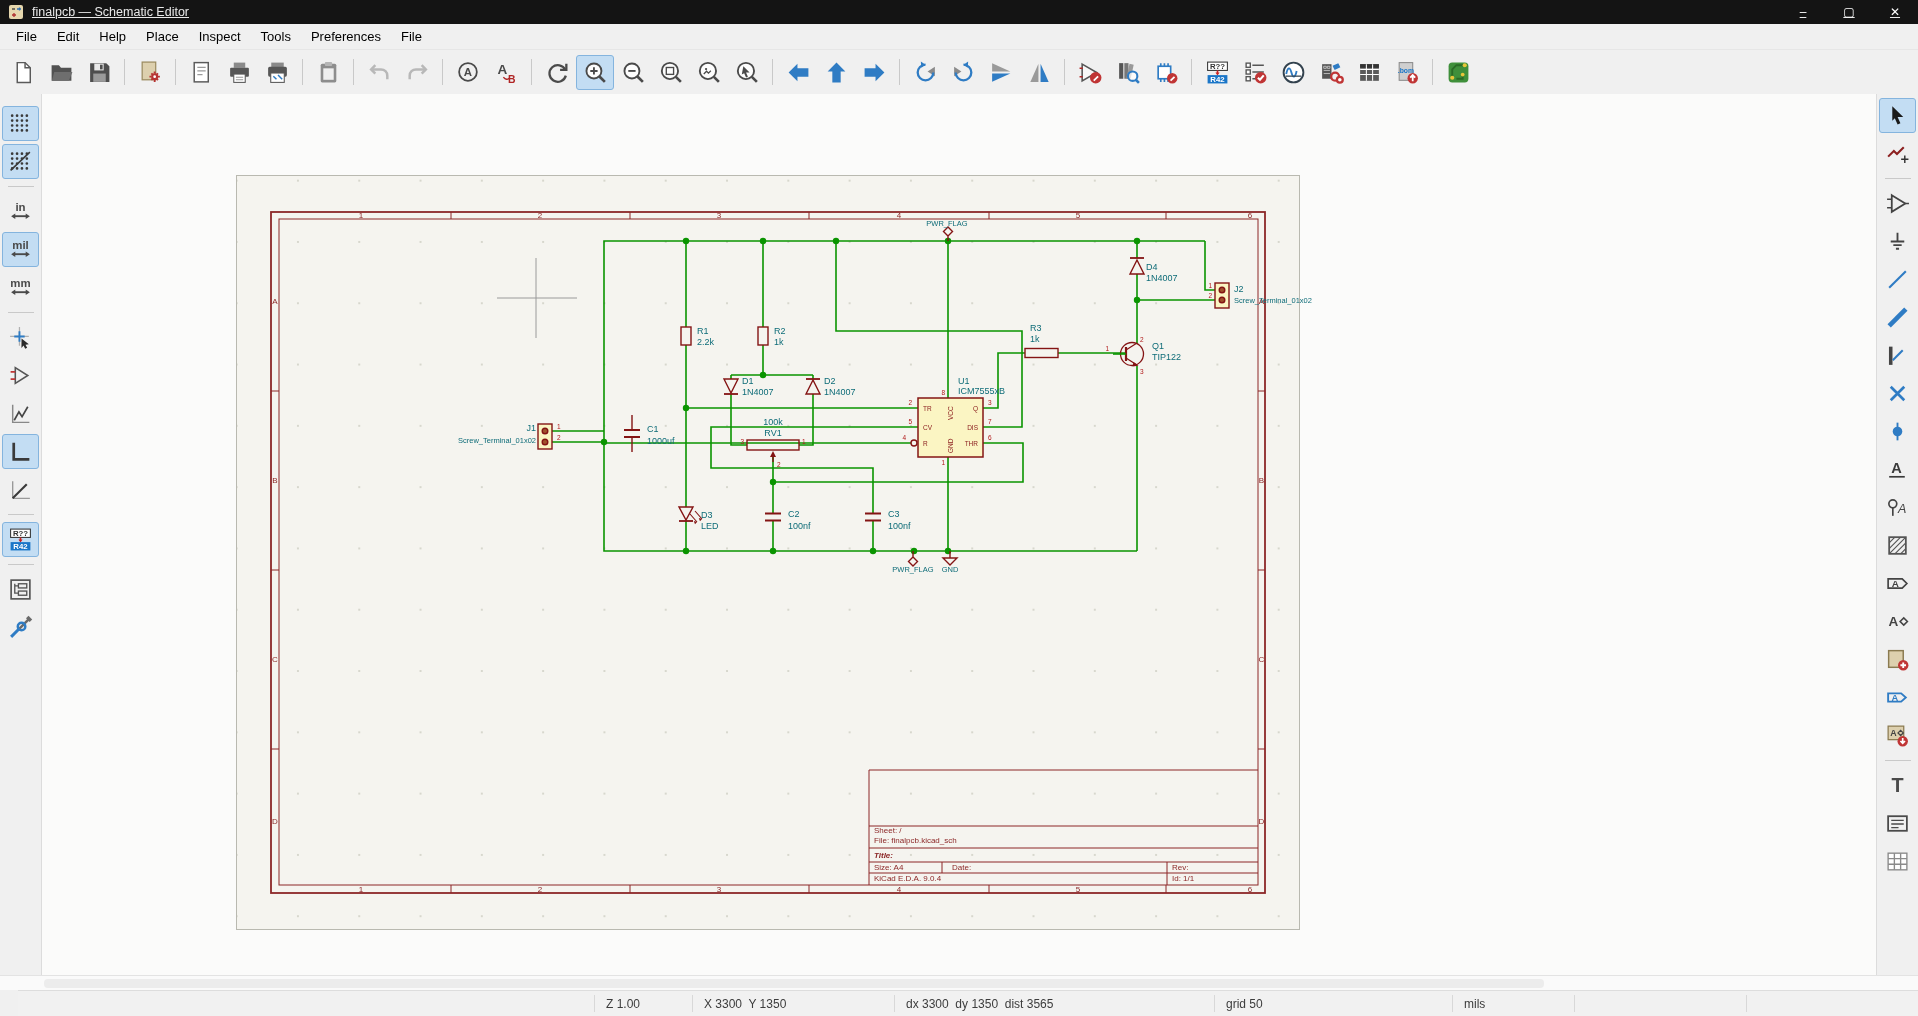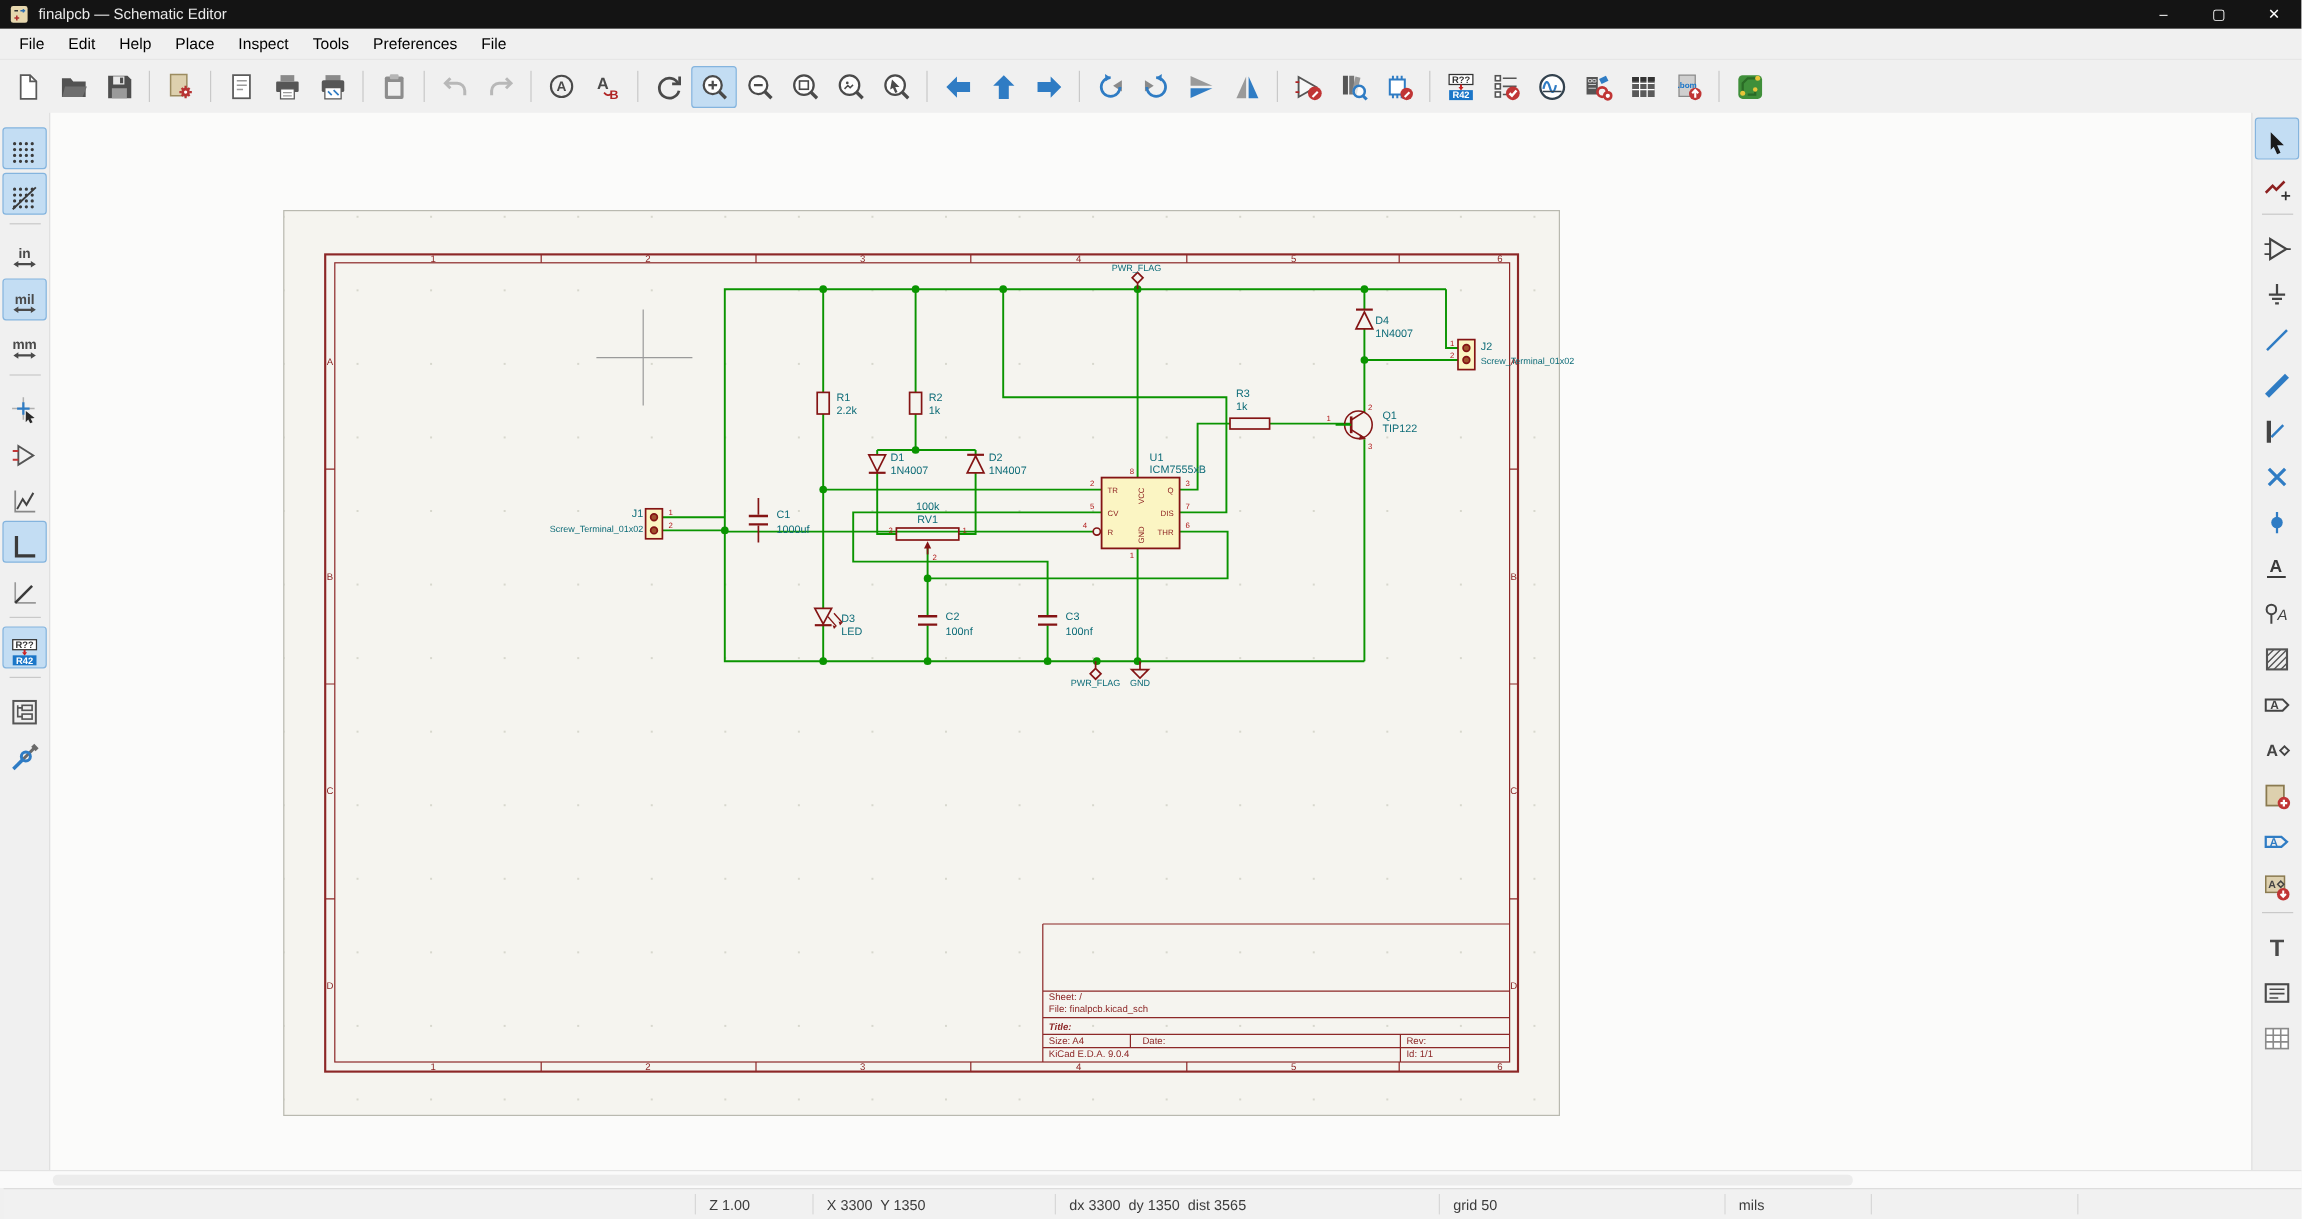--- a/index.html
+++ b/index.html
@@ -1,20 +1,20 @@
 <!DOCTYPE html>
 <html><head>
 <meta charset="utf-8">
 <style>
   * { margin:0; padding:0; box-sizing:border-box; }
   html,body { width:1918px; height:1016px; overflow:hidden; font-family:"Liberation Sans",sans-serif; }
   .window { position:relative; width:1918px; height:1016px; background:#f0f0f0; }
 
   
-  .titlebar { height:24px; background:#141414; color:#e9e9e9; display:flex; align-items:center; }
+  .titlebar { height:24px; background:#141414; color:#e9e9e9; display:flex; align-items:center;text-decoration:underline; }
   .titlebar .appicon { margin:0 8px 0 8px; display:flex; }
   .titlebar .title { font-size:12.5px; }
   .titlebar .spacer { flex:1; }
   .win-btn { width:46px; height:24px; display:flex; align-items:center; justify-content:center; font-size:12px; color:#fff; }
 
   
   .menubar { height:26px; background:#f0f0f0; display:flex; align-items:center; padding-left:6px; border-bottom:1px solid #e6e6e6; }
   .menu-item { font-size:13px; color:#000000; padding:0 10px; height:100%; display:flex; align-items:center; }
 
   
@@ -22,42 +22,42 @@
   .tb-btn { width:38px; height:35px; display:flex; align-items:center; justify-content:center; border:1px solid transparent; border-radius:3px; flex:none; }
   .tb-btn.on { background:#c3ddf3; border-color:#84b4de; }
   .tb-sep { width:1px; height:26px; background:#c9c9c9; margin:0 6px; flex:none; }
   .tb-btn svg { display:block; }
 
   
   .main { position:absolute; top:94px; left:0; right:0; height:881px; display:flex; }
   .side-toolbar { width:42px; background:#f0f0f0; display:flex; flex-direction:column; align-items:center; flex:none; }
   .side-toolbar.left  { border-right:1px solid #dcdcdc; padding-top:12px; }
   .side-toolbar.right { border-left:1px solid #dcdcdc; padding-top:4px; }
-  .sb-btn { width:37px; height:35px; display:flex; align-items:flex-end; justify-content:center; border:1px solid transparent; border-radius:3px; margin-bottom:3px; flex:none; }
+  .sb-btn { width:37px; height:35px; display:flex; align-items:center; justify-content:center; border:1px solid transparent; border-radius:3px; margin-bottom:3px; flex:none; }
   .sb-btn.on { background:#c3ddf3; border-color:#84b4de;text-decoration:underline; }
   .side-sep { width:26px; height:1px; background:#c9c9c9; margin:4px 0 7px 0; flex:none; }
 
   .canvas { flex:1; position:relative; background:#fbfbfa; overflow:hidden; }
   .page { position:absolute; left:194px; top:81px; width:1064px; height:755px; background:#f5f4ef; border:1px solid #b9b9b0;
           background-image:radial-gradient(circle,#d7d7cd 1px,transparent 1.2px);
           background-size:61.3px 61.3px; background-position:-31px -26px; }
   svg.schem { position:absolute; left:0; top:0; font-family:"Liberation Sans",sans-serif; }
 
   
   .lbl  { fill:#0e6c78; font-size:9px; }
   .lbls { fill:#0e6c78; font-size:7.5px; }
   .pnum { fill:#b01818; font-size:6.5px; }
   .pname{ fill:#8c2020; font-size:6.5px; }
   .ftxt { fill:#8c2727; font-size:8px; }
   .fnum { fill:#8c2727; font-size:8px; }
 
   
   .hscroll { position:absolute; left:0; right:0; top:975px; height:15px; background:#fafafa; border-top:1px solid #e3e3e3; }
   .hscroll .thumb { position:absolute; left:44px; width:1500px; top:3px; height:9px; background:#ececec; border-radius:4px; }
-  .statusbar { position:absolute; left:3px; right:0; top:990px; height:26px; background:#f1f1f1; border-top:1px solid #dddddd; font-size:12px; color:#3c3c3c; }
+  .statusbar { position:absolute; left:18px; right:0; top:990px; height:26px; background:#f1f1f1; border-top:1px solid #dddddd; font-size:12px; color:#3c3c3c; }
   .sb-cell { position:absolute; top:0; height:100%; display:flex; align-items:center; white-space:pre; }
   .sb-vline { position:absolute; top:4px; bottom:4px; width:1px; background:#d8d8d8; }
 </style>
 </head>
 <body>
 
 <div class="window">
 
   <div class="titlebar">
     <span class="appicon">

